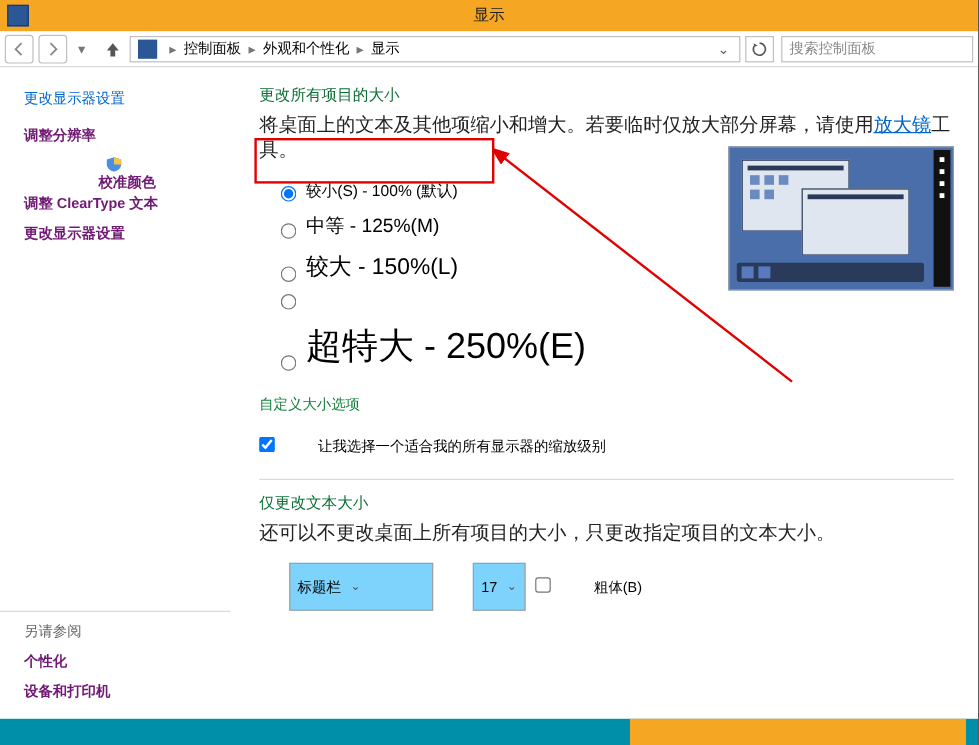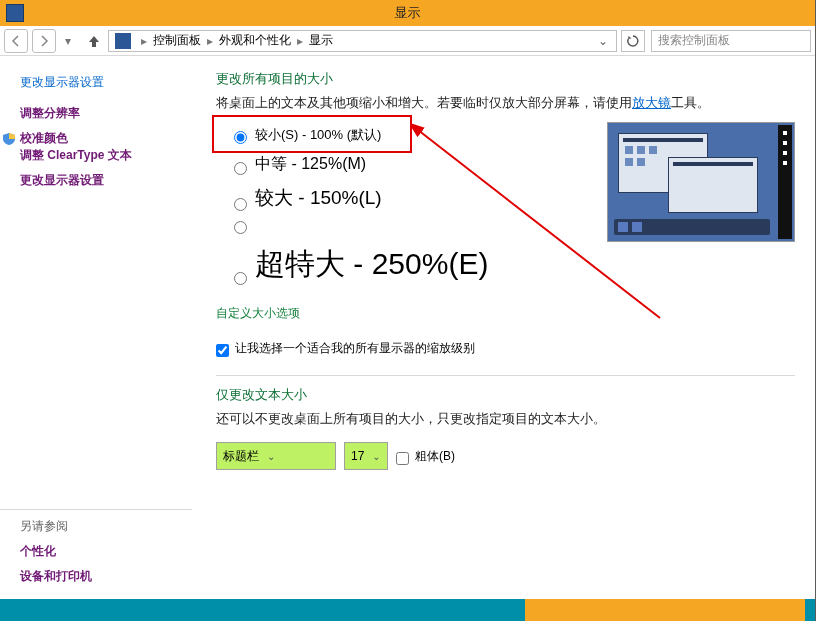--- a/index.html
+++ b/index.html
@@ -121,20 +121,21 @@
     display: block;
     color: #701a75;
     text-decoration: none;
     font-size: 12px;
     margin-bottom: 8px;
     font-weight: bold;
   }
   .sidebar .shield-row {
     display: flex;
     align-items: center;
+    flex-direction: column;
   }
   .sidebar .shield {
     width: 14px; height: 14px;
     margin-left: -18px;
     margin-right: 4px;
   }
   .sidebar hr {
     border: none;
     border-top: 1px solid #d9d9d9;
     margin: 10px 0 6px -20px;
@@ -155,21 +156,21 @@
     padding: 14px 20px 10px 16px;
     position: relative;
   }
   .main h2 {
     color: #0b6e34;
     font-size: 13px;
     font-weight: normal;
     margin: 0 0 6px 0;
   }
   .main .desc {
-    font-size: 13px;
+    font-size: 16px;
     color: #222;
     margin-bottom: 14px;
   }
   .main .desc a { color: #0066cc; text-decoration: underline; }
   .size-options {
     margin-left: 18px;
   }
   .size-options .opt {
     display: flex;
     align-items: flex-end;
@@ -189,43 +190,45 @@
     pointer-events: none;
   }
   .custom-link {
     color: #15803d;
     font-size: 12px;
     display: inline-block;
     margin: 10px 0 18px 0;
   }
   .check-row {
     display: flex;
-    align-items: flex-end;
+    align-items: flex-start;
     font-size: 12px;
     margin-bottom: 18px;
+    gap: 30px;
   }
   .check-row input { margin: 0 6px 0 0; }
   .main hr {
     border: none;
     border-top: 1px solid #d9d9d9;
     margin: 10px 0;
   }
   .text-only-row {
     display: flex;
     align-items: center;
     gap: 8px;
     margin-top: 12px;
   }
   .select {
     border: 1px solid #a0a0a0;
-    height: 28px;
+    height: 40px;
     display: inline-flex;
     align-items: center;
     padding: 0 4px 0 6px;
-    background: #bef264;
+    background: #7dd3fc;
+    margin-left: 25px;
   }
   .select .arrow { margin-left: 8px; color: #555; font-size: 10px; }
   .preview {
     position: absolute;
     top: 66px;
     right: 20px;
     width: 188px;
     height: 120px;
     background: #4a6ea9;
     border: 1px solid #999;

